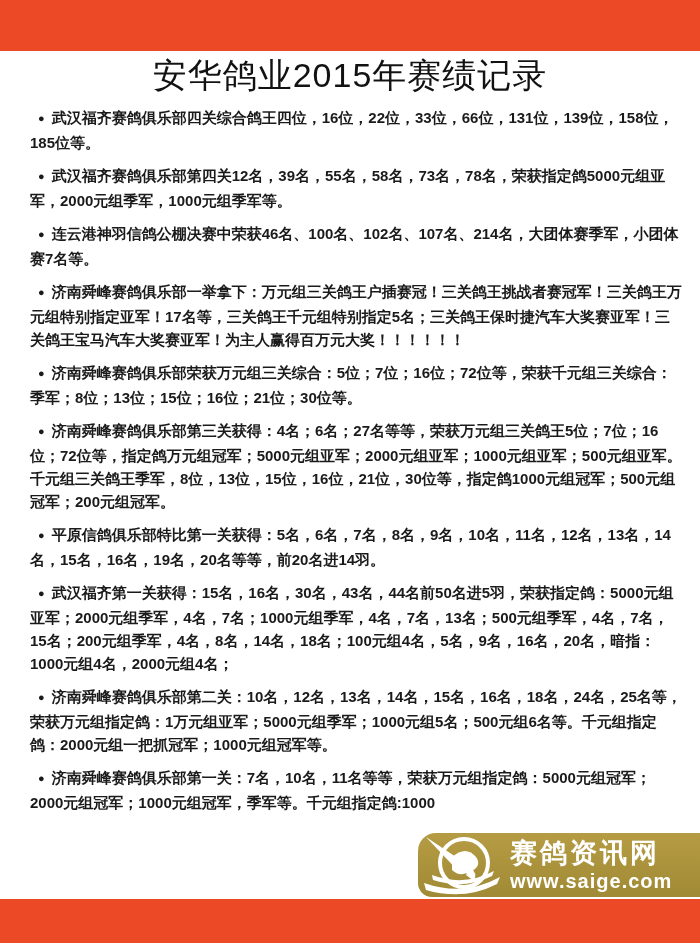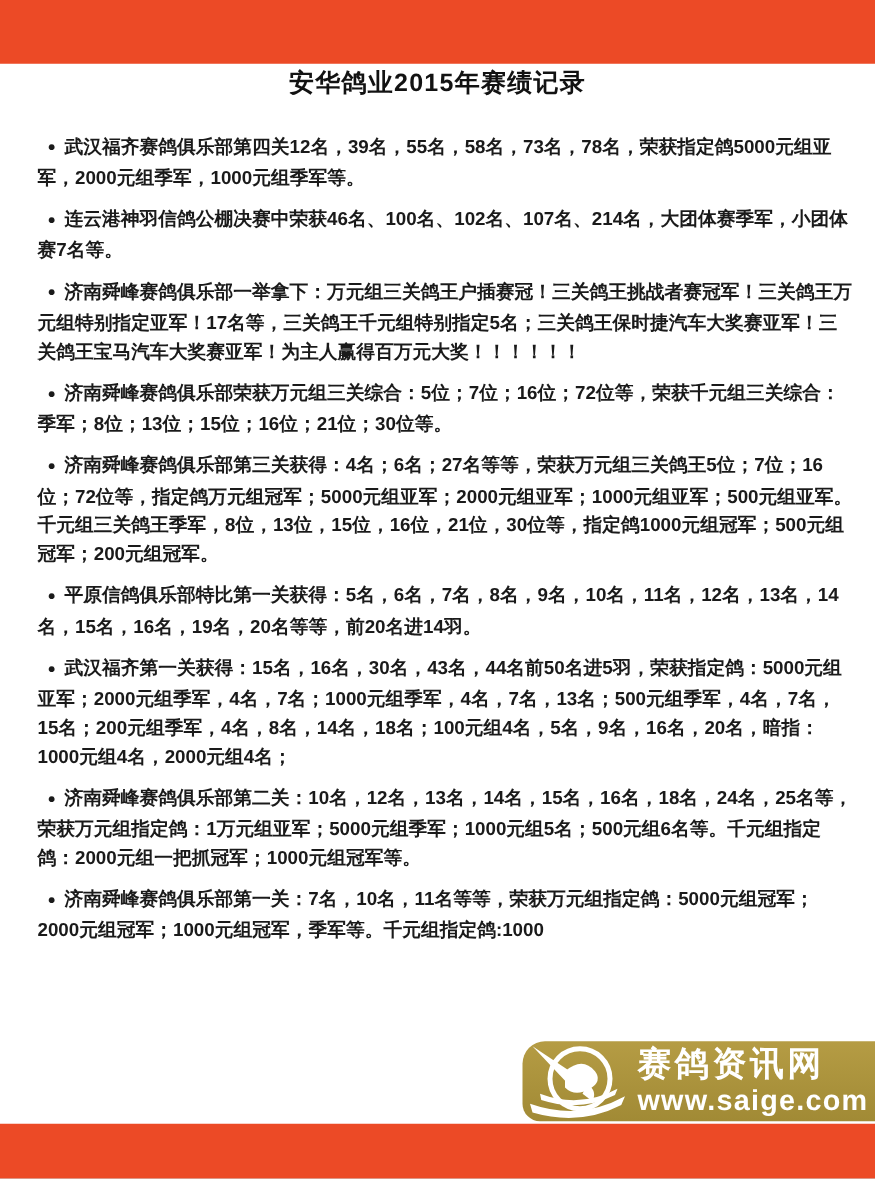--- a/index.html
+++ b/index.html
@@ -17,54 +17,55 @@
     overflow:hidden;
     font-family:"Liberation Sans", sans-serif;
     font-weight:bold;
   }
   .band{position:absolute;left:0;width:700px;background:var(--orange);}
   .band-top{top:0;height:51px;}
   .band-bottom{bottom:0;height:44px;}
   .title{
     position:absolute;top:53px;left:0;width:100%;
     margin:0;text-align:center;
-    font-size:20px;letter-spacing:1px;color:#121212;
-    font-weight:bold;
+    font-size:34px;letter-spacing:1px;color:#121212;
+    font-weight:normal;
   }
   .content{
     position:absolute;top:106px;left:30px;width:652px;
     color:var(--text);
     font-size:15px;line-height:23px;
     text-align:left;
   }
   .para{margin:0 0 10px 0;text-indent:8px;}
   .bullet{display:inline-block;font-size:11px;transform:translateY(-1px);margin-right:7px;text-indent:0;}
   .watermark{
     position:absolute;left:418px;top:833px;width:282px;height:64px;
     background:linear-gradient(180deg,var(--gold-light),var(--gold-dark));
     border-radius:18px 0 0 14px;
     display:flex;align-items:center;
     box-sizing:border-box;padding-left:4px;
     z-index:5;
   }
   .wm-logo{flex:0 0 auto;width:80px;height:64px;}
   .wm-text{color:#fff;line-height:1;margin-left:8px;}
   .wm-name{font-size:27px;letter-spacing:3px;white-space:nowrap;}
-  .wm-url{font-size:23px;margin-top:4px;letter-spacing:1px;white-space:nowrap;}
+  .wm-url{font-size:20px;margin-top:4px;letter-spacing:1px;white-space:nowrap;}
 </style>
 </head>
 <body>
 
 <div class="page">
 
   <div class="band band-top"></div>
 
   <h1 class="title">安华鸽业2015年赛绩记录</h1>
 
   <div class="content">
+    <p class="para"><span class="bullet">●</span><span class="ptext">武汉福齐赛鸽俱乐部四关综合鸽王四位，16位，22位，33位，66位，131位，139位，158位，185位等。</span></p>
 
 
     <p class="para"><span class="bullet">●</span><span class="ptext">武汉福齐赛鸽俱乐部第四关12名，39名，55名，58名，73名，78名，荣获指定鸽5000元组亚军，2000元组季军，1000元组季军等。</span></p>
 
 
     <p class="para"><span class="bullet">●</span><span class="ptext">连云港神羽信鸽公棚决赛中荣获46名、100名、102名、107名、214名，大团体赛季军，小团体赛7名等。</span></p>
 
 
     <p class="para"><span class="bullet">●</span><span class="ptext">济南舜峰赛鸽俱乐部一举拿下：万元组三关鸽王户插赛冠！三关鸽王挑战者赛冠军！三关鸽王万元组特别指定亚军！17名等，三关鸽王千元组特别指定5名；三关鸽王保时捷汽车大奖赛亚军！三关鸽王宝马汽车大奖赛亚军！为主人赢得百万元大奖！！！！！！</span></p>
 

